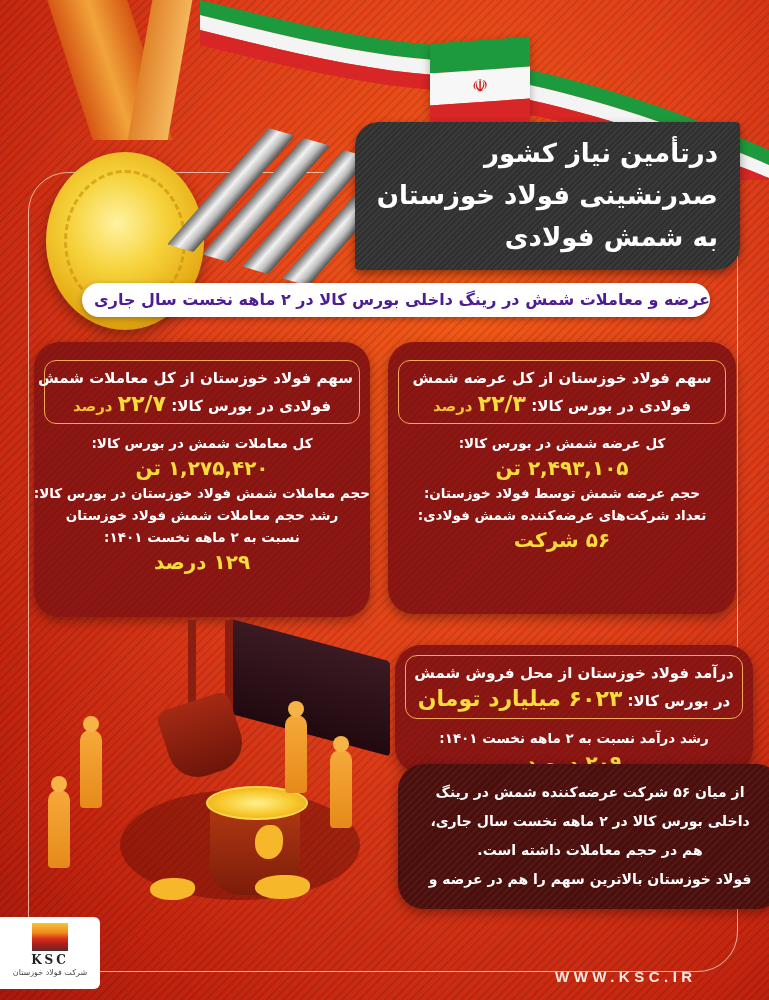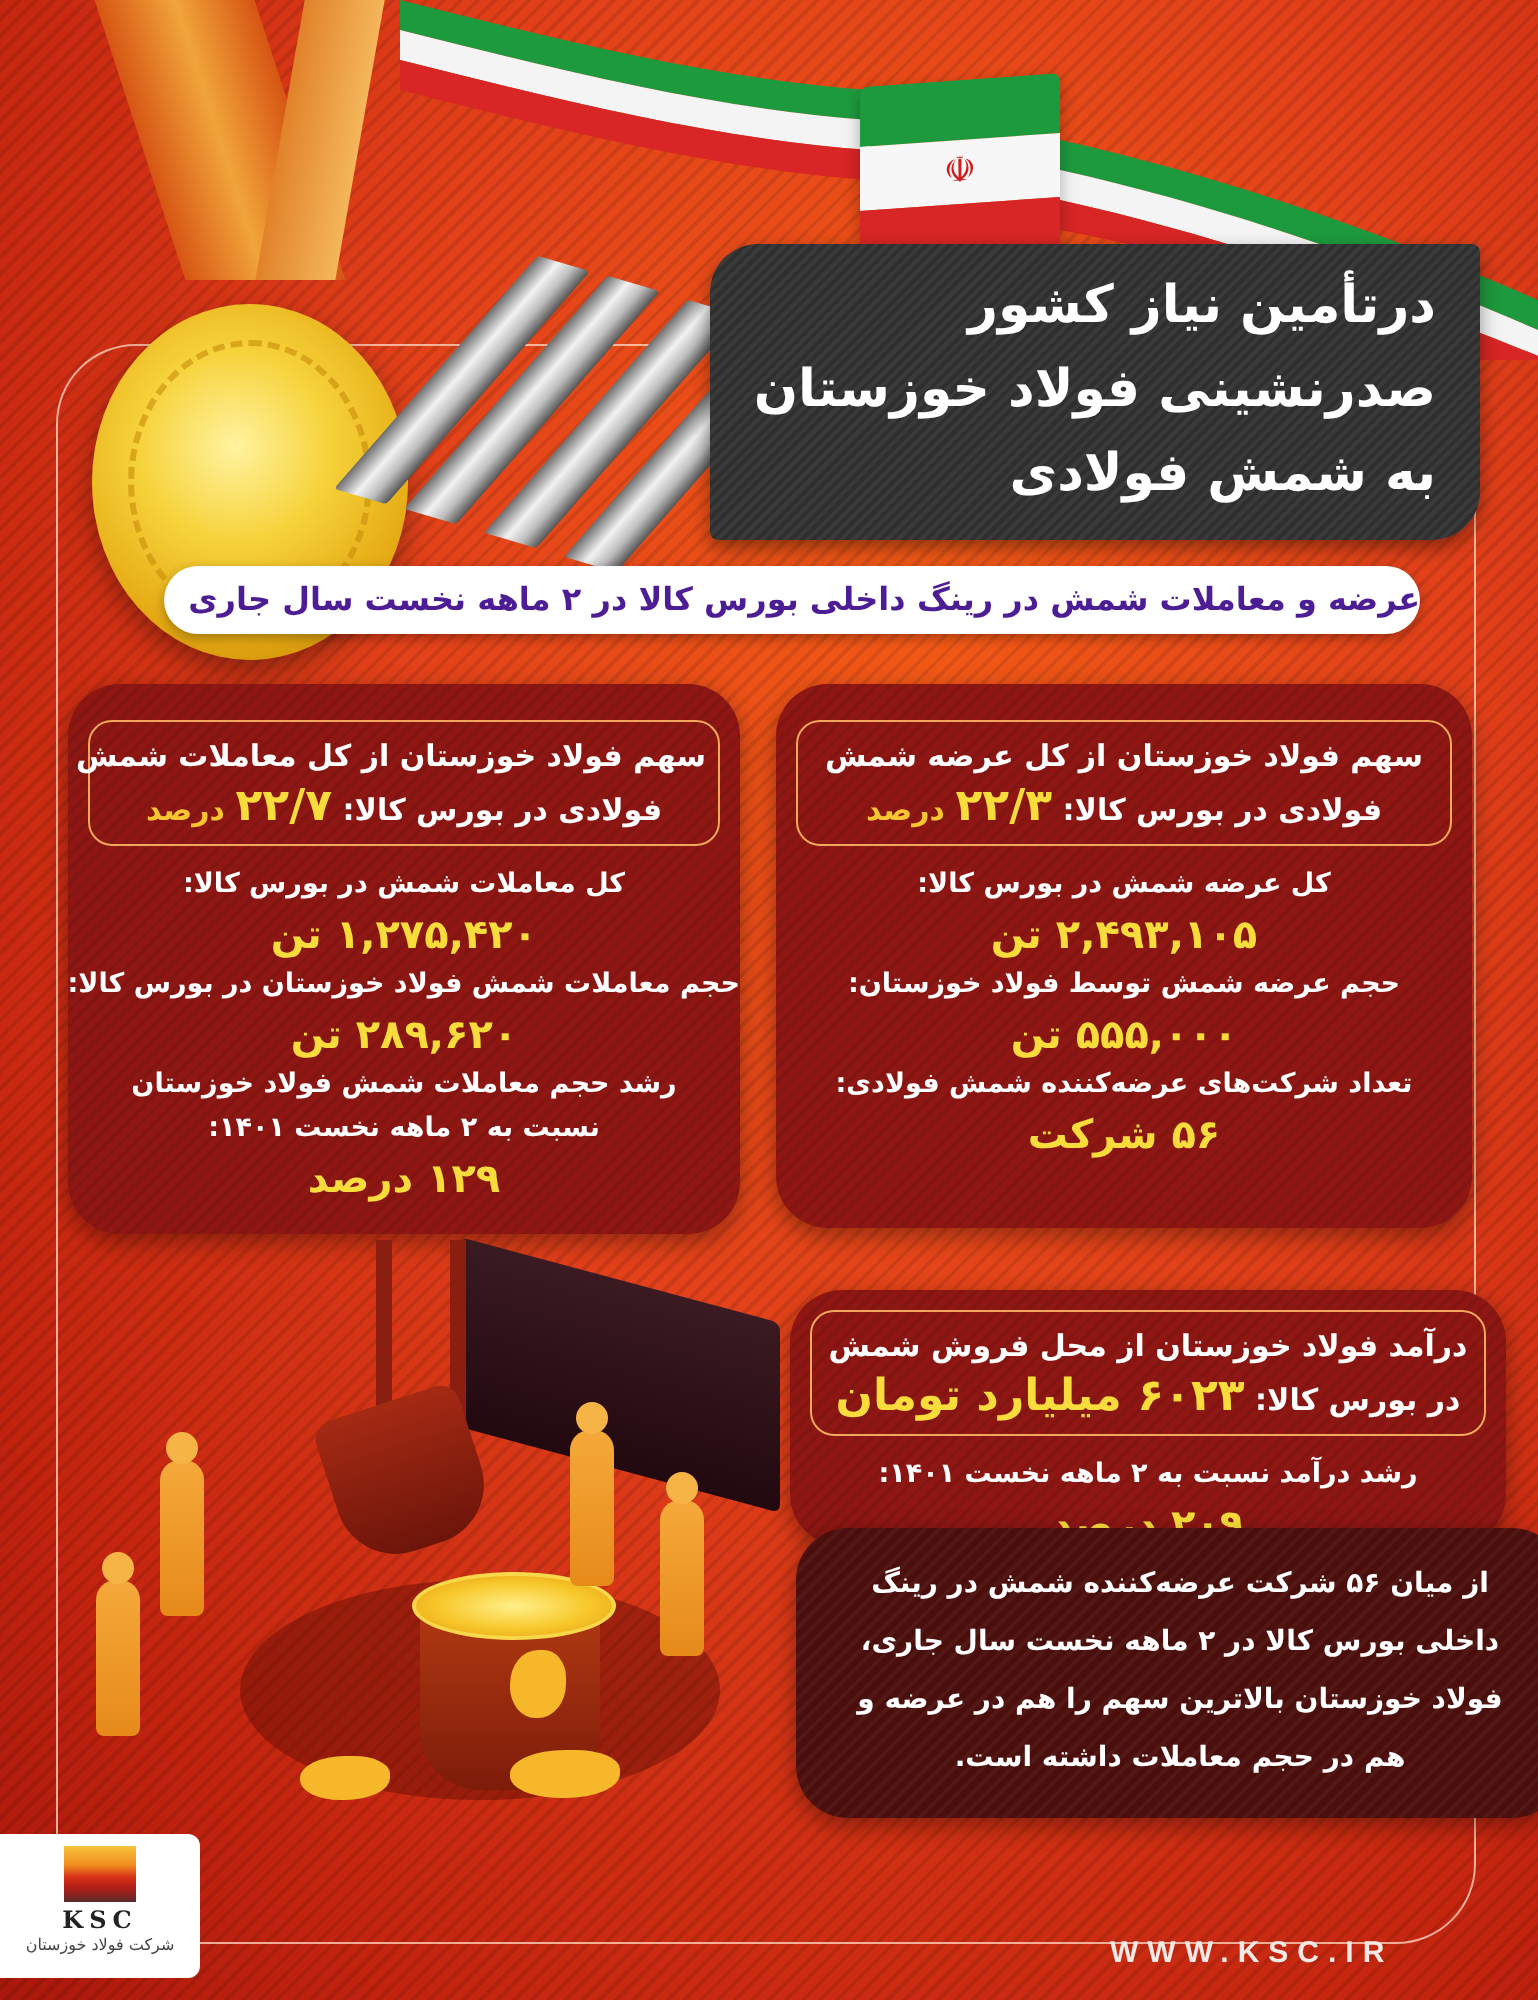--- a/index.html
+++ b/index.html
@@ -190,38 +190,36 @@
     <div class="hl-line">سهم فولاد خوزستان از کل عرضه شمش</div>
     <div class="hl-line">
       <span>فولادی در بورس کالا:</span>
       <span class="hl-val">۲۲/۳</span>
       <span class="hl-unit">درصد</span>
     </div>
   </div>
   <div class="lbl">کل عرضه شمش در بورس کالا:</div>
   <div class="val">۲,۴۹۳,۱۰۵ تن</div>
   <div class="lbl">حجم عرضه شمش توسط فولاد خوزستان:</div>
-  <div class="val">۵۵۵,۰۰۰ تن</div>
   <div class="lbl">تعداد شرکت‌های عرضه‌کننده شمش فولادی:</div>
   <div class="val">۵۶ شرکت</div>
 </div>
 
 <div class="card card-left">
   <div class="hl-box">
     <div class="hl-line">سهم فولاد خوزستان از کل معاملات شمش</div>
     <div class="hl-line">
       <span>فولادی در بورس کالا:</span>
       <span class="hl-val">۲۲/۷</span>
       <span class="hl-unit">درصد</span>
     </div>
   </div>
   <div class="lbl">کل معاملات شمش در بورس کالا:</div>
   <div class="val">۱,۲۷۵,۴۲۰ تن</div>
   <div class="lbl">حجم معاملات شمش فولاد خوزستان در بورس کالا:</div>
-  <div class="val">۲۸۹,۶۲۰ تن</div>
   <div class="lbl">رشد حجم معاملات شمش فولاد خوزستان</div>
   <div class="lbl">نسبت به ۲ ماهه نخست ۱۴۰۱:</div>
   <div class="val">۱۲۹ درصد</div>
 </div>
 
 <div class="card card-rev">
   <div class="hl-box" style="margin-top:10px;">
     <div class="hl-line">درآمد فولاد خوزستان از محل فروش شمش</div>
     <div class="hl-line">
       <span>در بورس کالا:</span>
@@ -229,22 +227,22 @@
     </div>
   </div>
   <div class="lbl">رشد درآمد نسبت به ۲ ماهه نخست ۱۴۰۱:</div>
   <div class="val">۲۰۹ درصد</div>
 </div>
 
 <div class="card card-note">
   <div class="note-text">
     <div>از میان ۵۶ شرکت عرضه‌کننده شمش در رینگ</div>
     <div>داخلی بورس کالا در ۲ ماهه نخست سال جاری،</div>
+    <div>هم در حجم معاملات داشته است.</div>
     <div>فولاد خوزستان بالاترین سهم را هم در عرضه و</div>
-    <div>هم در حجم معاملات داشته است.</div>
   </div>
 </div>
 
 <div class="scene">
   <div class="shadow-blob" style="left:80px;top:170px;width:240px;height:110px;"></div>
   <div class="cart"></div>
   <div class="pole" style="left:148px;top:0;height:115px;"></div>
   <div class="pole" style="left:185px;top:0;height:100px;"></div>
   <div class="ladle"></div>
   <div class="crucible"></div>

